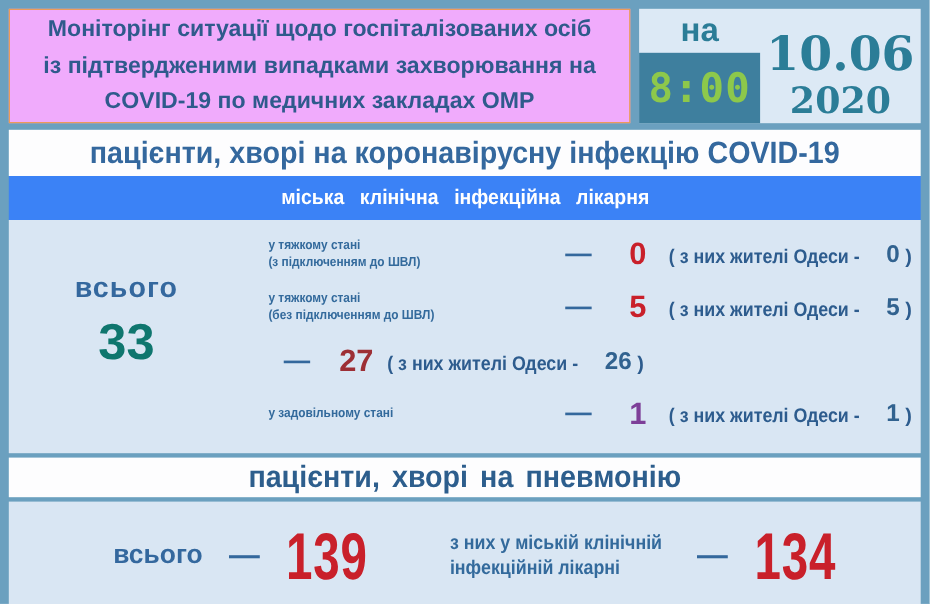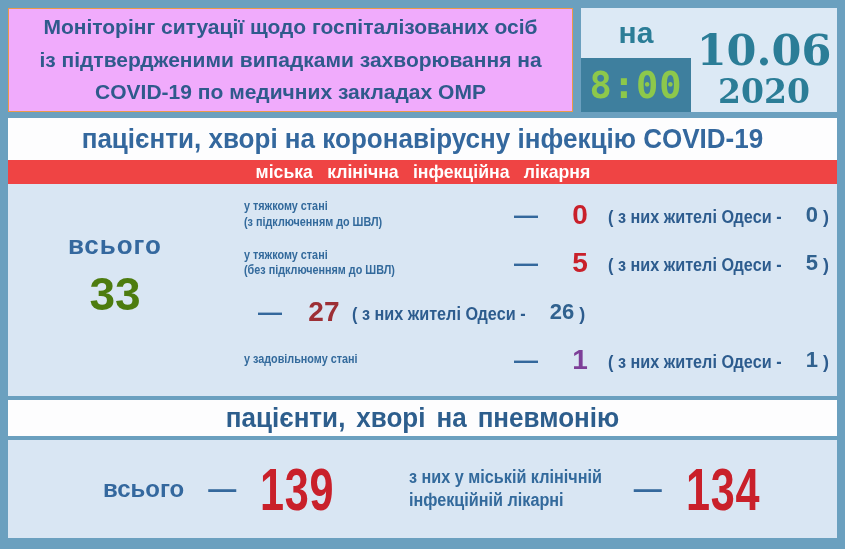--- a/index.html
+++ b/index.html
@@ -13,48 +13,48 @@
   .banner {
     flex:0 0 565px; background:#f0abfc; border:1px solid #eb9a49;
     display:flex; align-items:center; justify-content:center; text-align:center;
     color:#2f5a8c; font-weight:bold; font-size:21px; line-height:1.55; padding:0 26px;
   }
   .date-panel { flex:1; margin-left:8px; background:#dce9f5; display:flex; }
   .dp-left { width:110px; display:flex; flex-direction:column; }
   .na-cell { flex:1; display:flex; align-items:center; justify-content:center;
     color:#2b7d97; font-weight:bold; font-size:30px; }
   .clock {
-    height:54px; background:#3e7f9e; display:flex; align-items:center; justify-content:center;
+    height:64px; background:#3e7f9e; display:flex; align-items:center; justify-content:center;
     color:#8dc84b; font-family:"DejaVu Sans Mono", monospace; font-weight:bold;
     font-size:37px; letter-spacing:1px;
   }
   .dp-right { flex:1; display:flex; flex-direction:column; align-items:center; justify-content:center;
     font-family:"DejaVu Serif", serif; color:#2b7d97; font-weight:bold; }
   .dp-date { font-size:43px; line-height:1.0;margin-top:21px; }
   .dp-year { font-size:33px; line-height:1.2; }
 
   
   .band-covid { margin-top:6px; height:42px; background:#fdfdfe;
     display:flex; align-items:center; justify-content:center;
     color:#34689e; font-weight:bold; font-size:28px; }
-  .band-teal { height:24px; background:#ef4444; display:flex; align-items:center; justify-content:center;
+  .band-teal { height:40px; background:#3b82f6; display:flex; align-items:center; justify-content:center;
     color:#ffffff; font-weight:bold; font-size:19px; word-spacing:10px; }
   .band-pneumonia { margin-top:4px; height:36px; background:#fdfdfe;
     display:flex; align-items:center; justify-content:center;
     color:#2d5e8d; font-weight:bold; font-size:28px; word-spacing:4px; }
 
   .cond { display:inline-block; transform:scaleX(0.93); transform-origin:center; white-space:nowrap; }
   .cond-l { display:inline-block; transform:scaleX(0.9); transform-origin:left; white-space:nowrap; }
 
   
   .stats { height:212px; background:#d9e6f3; display:flex; }
   .stats-left { width:228px; display:flex; flex-direction:column; align-items:center;
     justify-content:center; padding-bottom:30px; }
   .total-label { color:#34689e; font-weight:bold; font-size:26px; letter-spacing:1px; }
-  .total-value { color:#4d7c0f; font-weight:bold; font-size:46px; margin-top:6px; }
+  .total-value { color:#0f766e; font-weight:bold; font-size:46px; margin-top:6px; }
   .stats-rows { flex:1; display:flex; flex-direction:column; justify-content:space-between;
     padding:15px 8px 20px 22px; }
   .s-row { display:flex; align-items:center; }
   .row-label { width:256px; color:#336a9c; font-weight:bold; font-size:12px; line-height:1.3; }
   .row-dash { width:52px; text-align:center; color:#34689c; font-weight:bold; font-size:24px; }
   .row-value { width:56px; text-align:center; font-weight:bold; font-size:28px; }
   .row-odesa { flex:1; display:flex; align-items:flex-end; color:#2d5c8e; font-weight:bold; }
   .odesa-prefix, .odesa-suffix { font-size:18px; }
   .odesa-value { font-size:22px; color:#31628f; margin:0 5px; }
 

